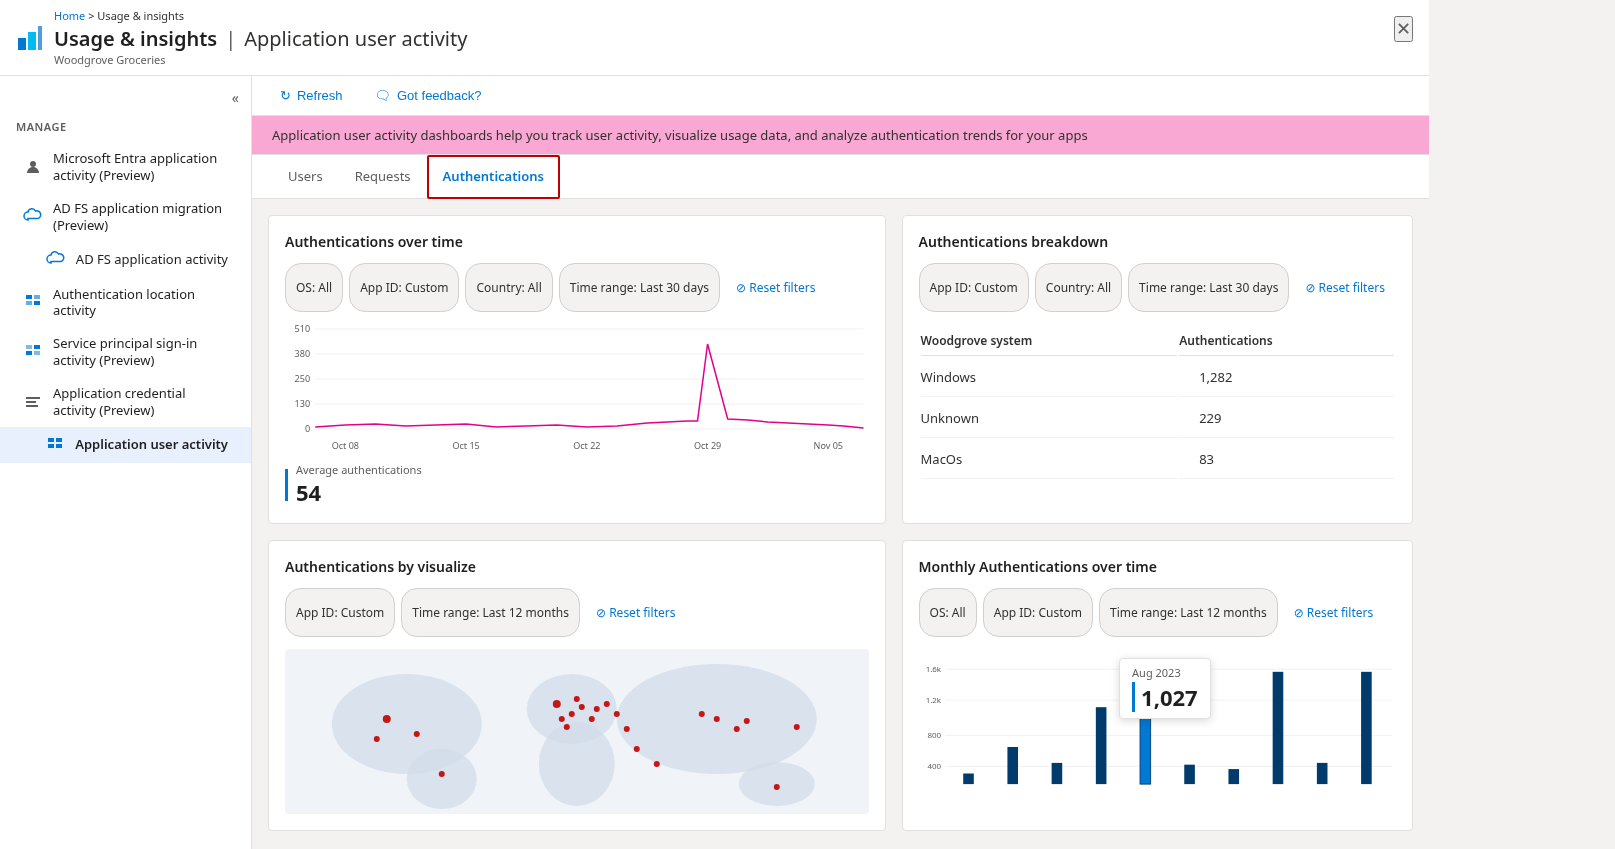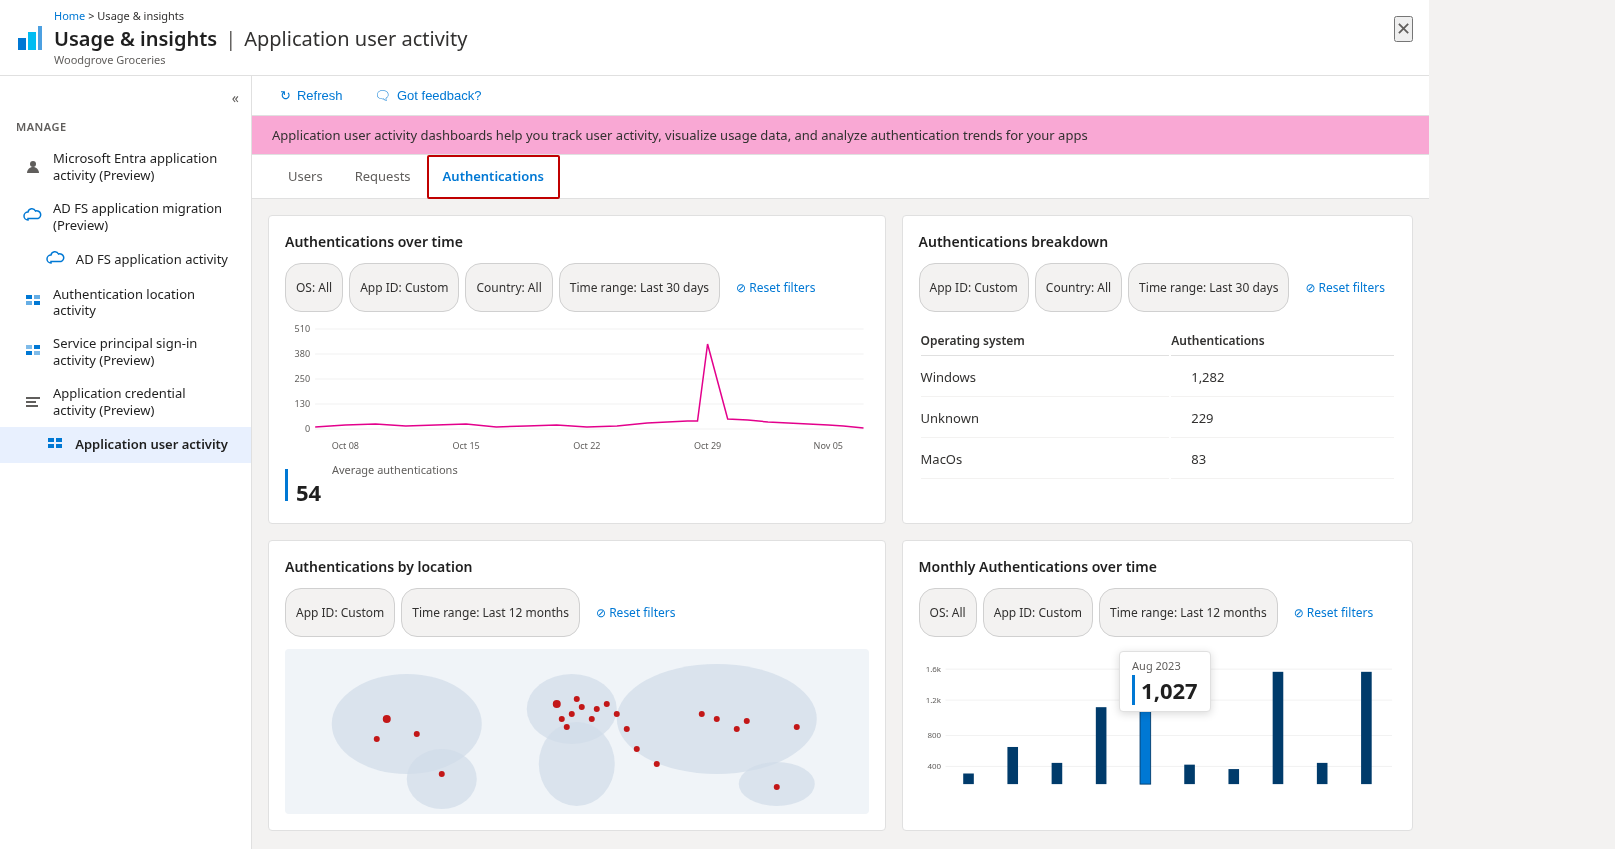--- a/index.html
+++ b/index.html
@@ -230,39 +230,39 @@
                 <text x="180" y="125" text-anchor="middle" font-size="9" fill="#605e5c">Oct 15</text>
                 <text x="300" y="125" text-anchor="middle" font-size="9" fill="#605e5c">Oct 22</text>
                 <text x="420" y="125" text-anchor="middle" font-size="9" fill="#605e5c">Oct 29</text>
                 <text x="540" y="125" text-anchor="middle" font-size="9" fill="#605e5c">Nov 05</text>
               </svg>
             </div>
 
             <div class="avg-section">
               <div style="width:3px; height:32px; background:#0078d4;"></div>
               <div>
-                <div style="font-size:11px; color:#605e5c;margin-left:36px;">Average authentications</div>
+                <div style="font-size:11px; color:#605e5c;">Average authentications</div>
                 <div style="font-size:22px; font-weight:700;">54</div>
               </div>
             </div>
           </div>
 
           <div class="card" style="flex:0.9;">
             <div class="card-title">Authentications breakdown</div>
             <div class="filter-chips">
               <span class="chip">App ID: Custom</span>
               <span class="chip">Country: All</span>
               <span class="chip">Time range: Last 30 days</span>
               <span class="chip reset">⊘ Reset filters</span>
             </div>
 
             <table class="breakdown-table">
               <thead>
                 <tr>
-                  <th>Operating system</th>
+                  <th>Woodgrove system</th>
                   <th>Authentications</th>
                 </tr>
               </thead>
               <tbody>
                 <tr>
                   <td>Windows</td>
                   <td>1,282</td>
                 </tr>
                 <tr>
                   <td>Unknown</td>
@@ -273,21 +273,21 @@
                   <td>83</td>
                 </tr>
               </tbody>
             </table>
           </div>
         </div>
 
         <div class="cards-row">
 
           <div class="card" style="flex:1.1;">
-            <div class="card-title">Authentications by location</div>
+            <div class="card-title">Authentications by visualize</div>
             <div class="filter-chips">
               <span class="chip">App ID: Custom</span>
               <span class="chip">Time range: Last 12 months</span>
               <span class="chip reset">⊘ Reset filters</span>
             </div>
 
             <div style="height:165px; background:#f0f4f8; border-radius:4px; position:relative; overflow:hidden;">
               <svg width="100%" height="165" viewBox="0 0 580 165">
 
                 <ellipse cx="120" cy="75" rx="75" ry="50" fill="#d0dce8" opacity="0.7"></ellipse>
@@ -333,21 +333,21 @@
             <div class="card-title">Monthly Authentications over time</div>
             <div class="filter-chips">
               <span class="chip">OS: All</span>
               <span class="chip">App ID: Custom</span>
               <span class="chip">Time range: Last 12 months</span>
               <span class="chip reset">⊘ Reset filters</span>
             </div>
 
             <div style="position:relative; height:165px;">
               
-              <div style="background:#fff; border:1px solid #e0e0e0; border-radius:4px; padding:6px 12px; position:absolute; top:2px; left:42%; box-shadow:0 2px 8px rgba(0,0,0,0.15); z-index:10; min-width:90px;">
+              <div style="background:#fff; border:1px solid #e0e0e0; border-radius:4px; padding:6px 12px; position:absolute; top:9px; left:42%; box-shadow:0 2px 8px rgba(0,0,0,0.15); z-index:10; min-width:90px;">
                 <div style="font-size:11px; color:#605e5c;">Aug 2023</div>
                 <div style="display:flex; align-items:center; gap:6px; margin-top:2px;">
                   <div style="width:3px; height:30px; background:#0078d4;"></div>
                   <span style="font-size:22px; font-weight:700; color:#1f1f1f;">1,027</span>
                 </div>
               </div>
 
               <svg width="100%" height="165" viewBox="0 0 540 165">
 
                 <text x="25" y="15" text-anchor="end" font-size="9" fill="#605e5c">1.6k</text>

